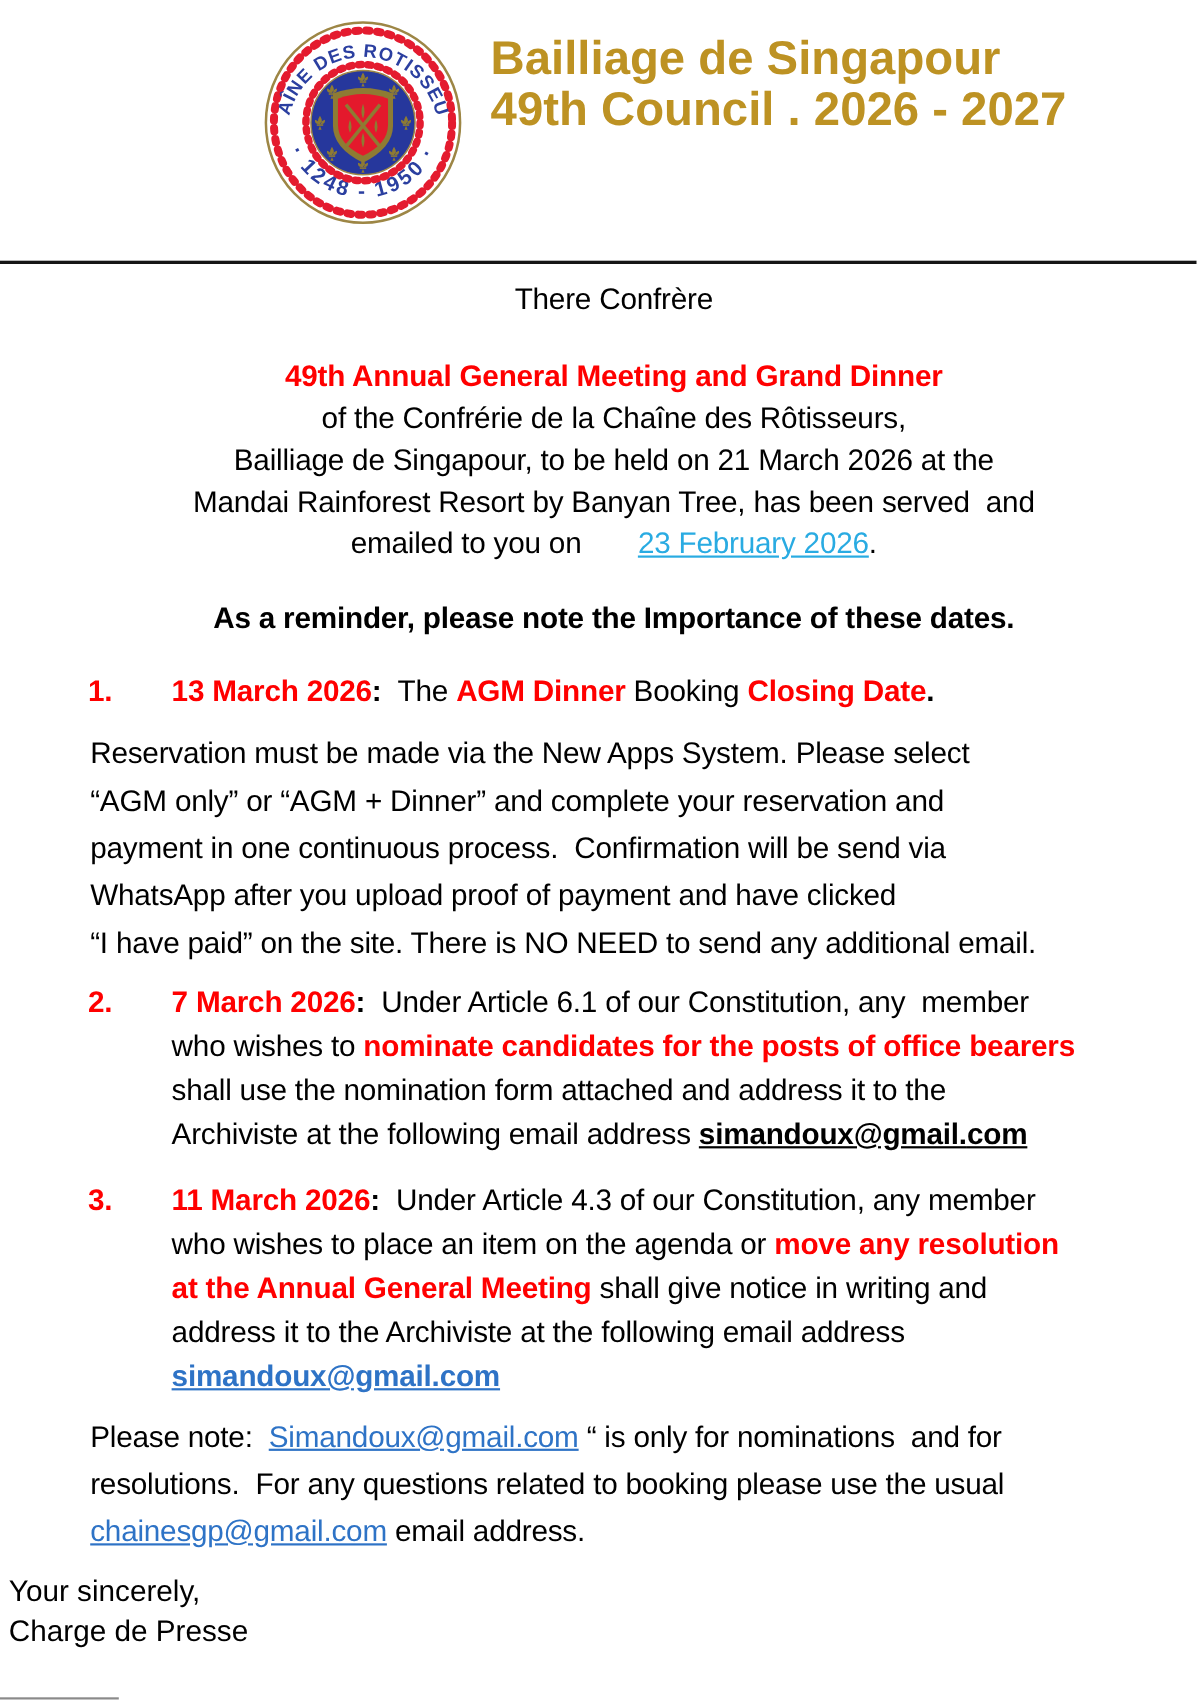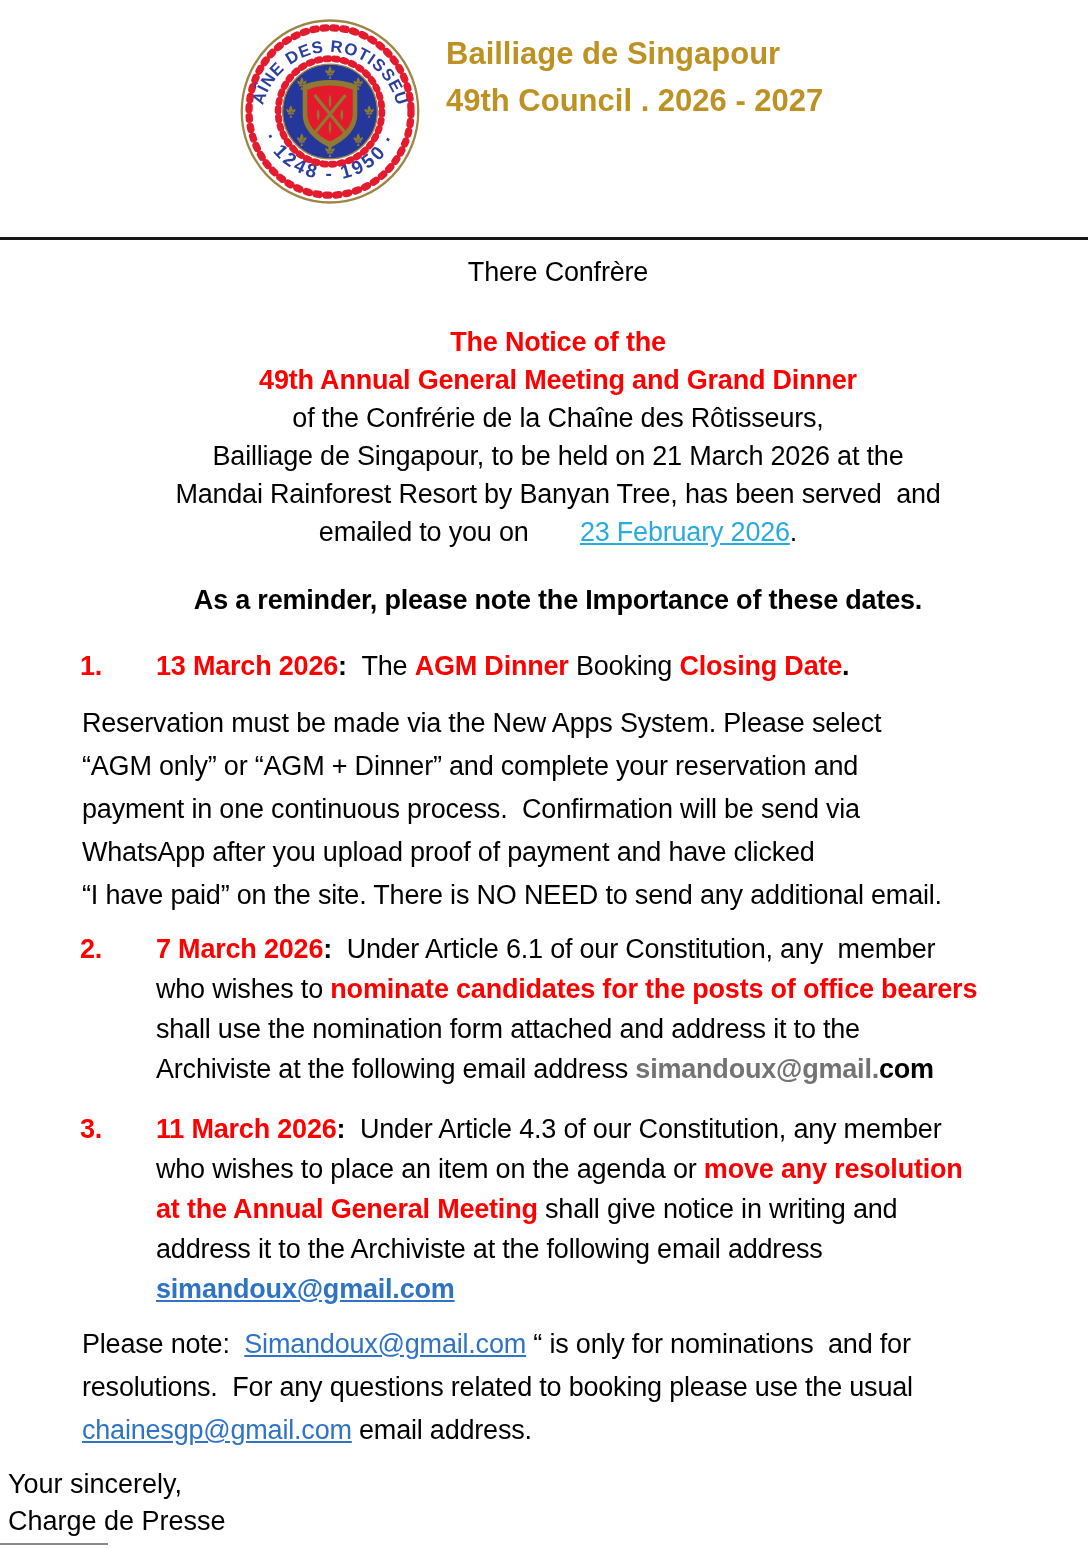--- a/index.html
+++ b/index.html
@@ -3,21 +3,21 @@
 <meta charset="utf-8">
 <style>
   html,body{margin:0;padding:0;background:#ffffff;}
   #page{position:relative;width:1088px;height:1548px;background:#ffffff;overflow:hidden;
         font-family:"Liberation Sans", sans-serif;color:#000;}
   
   #header{height:237px;border-bottom:3px solid #161616;display:flex;align-items:flex-start;}
   #logo{margin:13px 0 0 239px;width:182px;height:197px;flex:none;}
   #titles{margin:30px 0 0 25px;line-height:1.0;}
   #titles .t1{font-size:44px;font-weight:bold;line-height:60px;}
-  #titles .t2{font-size:31px;font-weight:bold;line-height:47px;}
+  #titles .t2{font-size:43px;font-weight:bold;line-height:47px;}
   
   #letter-body{font-size:27px;letter-spacing:-0.2px;}
   .line{white-space:pre;}
   .block.center{text-align:center;margin-left:80px;margin-right:52px;line-height:38px;}
   .block.para{margin-left:82px;margin-right:40px;line-height:43px;}
   .block.item{display:flex;margin-left:80px;margin-right:30px;line-height:40px;}
   .block.item .marker{width:76px;flex:none;font-weight:bold;}
   .block.item .item-lines{flex:1;}
   [data-name="salutation"]{margin-top:13px;}
   [data-name="notice"]{margin-top:32px;}
@@ -87,21 +87,20 @@
       <div class="t2" data-name="org-bailliage">Bailliage de Singapour</div>
       <div class="t2" data-name="org-council">49th Council . 2026 - 2027</div>
     </div>
   </div>
 
   <div id="letter-body" data-name="letter-body">
       <div class="block center" data-name="salutation">
         <div class="line" data-name="text-line"><span data-name="text-span">There Confrère</span></div>
       </div>
       <div class="block center" data-name="notice">
-        <div class="line" data-name="text-line"><span data-name="text-span" style="color: rgb(255, 0, 0); font-weight: bold;">The Notice of the</span></div>
         <div class="line" data-name="text-line"><span data-name="text-span" style="color: rgb(255, 0, 0); font-weight: bold;">49th Annual General Meeting and Grand Dinner</span></div>
         <div class="line" data-name="text-line"><span data-name="text-span">of the Confrérie de la Chaîne des Rôtisseurs,</span></div>
         <div class="line" data-name="text-line"><span data-name="text-span">Bailliage de Singapour, to be held on 21 March 2026 at the</span></div>
         <div class="line" data-name="text-line"><span data-name="text-span">Mandai Rainforest Resort by Banyan Tree, has been served  and</span></div>
         <div class="line" data-name="text-line"><span data-name="text-span">emailed to you on </span><a data-name="emailed-date-link"><span data-name="link-text" style="color: rgb(41, 171, 226); text-decoration: underline; margin-left: 44px;">23 February 2026</span></a><span data-name="text-span">.</span></div>
       </div>
       <div class="block center" data-name="reminder">
         <div class="line" data-name="text-line"><span data-name="text-span" style="font-weight: bold;">As a reminder, please note the Importance of these dates</span><span data-name="text-span" style="font-weight: bold;">.</span></div>
       </div>
       <div class="block item" data-name="item-1">
@@ -116,21 +115,21 @@
         <div class="line" data-name="text-line"><span data-name="text-span">payment in one continuous process.  Confirmation will be send via</span></div>
         <div class="line" data-name="text-line"><span data-name="text-span">WhatsApp after you upload proof of payment and have clicked</span></div>
         <div class="line" data-name="text-line"><span data-name="text-span">“I have paid” on the site. There is NO NEED to send any additional email.</span></div>
       </div>
       <div class="block item" data-name="item-2">
         <div class="marker" data-name="item-marker" style="color: rgb(255, 0, 0);">2.</div>
         <div class="item-lines" data-name="item-content">
           <div class="line" data-name="text-line"><span data-name="text-span" style="color: rgb(255, 0, 0); font-weight: bold;">7 March 2026</span><span data-name="text-span" style="font-weight: bold;">:  </span><span data-name="text-span">Under Article 6.1 of our Constitution, any  member</span></div>
           <div class="line" data-name="text-line"><span data-name="text-span">who wishes to </span><span data-name="text-span" style="color: rgb(255, 0, 0); font-weight: bold;">nominate candidates for the posts of office bearers</span></div>
           <div class="line" data-name="text-line"><span data-name="text-span">shall use the nomination form attached and address it to the</span></div>
-          <div class="line" data-name="text-line"><span data-name="text-span">Archiviste at the following email address </span><a data-name="simandoux-email-link-1"><span data-name="link-text" style="color: #737373; font-weight: bold; ">simandoux@gmail.</span><span data-name="link-text" style="font-weight: bold; ">com</span></a></div>
+          <div class="line" data-name="text-line"><span data-name="text-span">Archiviste at the following email address </span><a data-name="simandoux-email-link-1"><span data-name="link-text" style="color: #000000; font-weight: bold; text-decoration: underline;">simandoux@gmail.</span><span data-name="link-text" style="font-weight: bold; text-decoration: underline;">com</span></a></div>
         </div>
       </div>
       <div class="block item" data-name="item-3">
         <div class="marker" data-name="item-marker" style="color: rgb(255, 0, 0);">3.</div>
         <div class="item-lines" data-name="item-content">
           <div class="line" data-name="text-line"><span data-name="text-span" style="color: rgb(255, 0, 0); font-weight: bold;">11 March 2026</span><span data-name="text-span" style="font-weight: bold;">:  </span><span data-name="text-span">Under Article 4.3 of our Constitution, any member</span></div>
           <div class="line" data-name="text-line"><span data-name="text-span">who wishes to place an item on the agenda or </span><span data-name="text-span" style="color: rgb(255, 0, 0); font-weight: bold;">move any resolution</span></div>
           <div class="line" data-name="text-line"><span data-name="text-span" style="color: rgb(255, 0, 0); font-weight: bold;">at the Annual General Meeting</span><span data-name="text-span"> shall give notice in writing and</span></div>
           <div class="line" data-name="text-line"><span data-name="text-span">address it to the Archiviste at the following email address</span></div>
           <div class="line" data-name="text-line"><a data-name="simandoux-email-link-2"><span data-name="link-text" style="color: rgb(46, 115, 198); font-weight: bold; text-decoration: underline;">simandoux@gmail.com</span></a></div>

